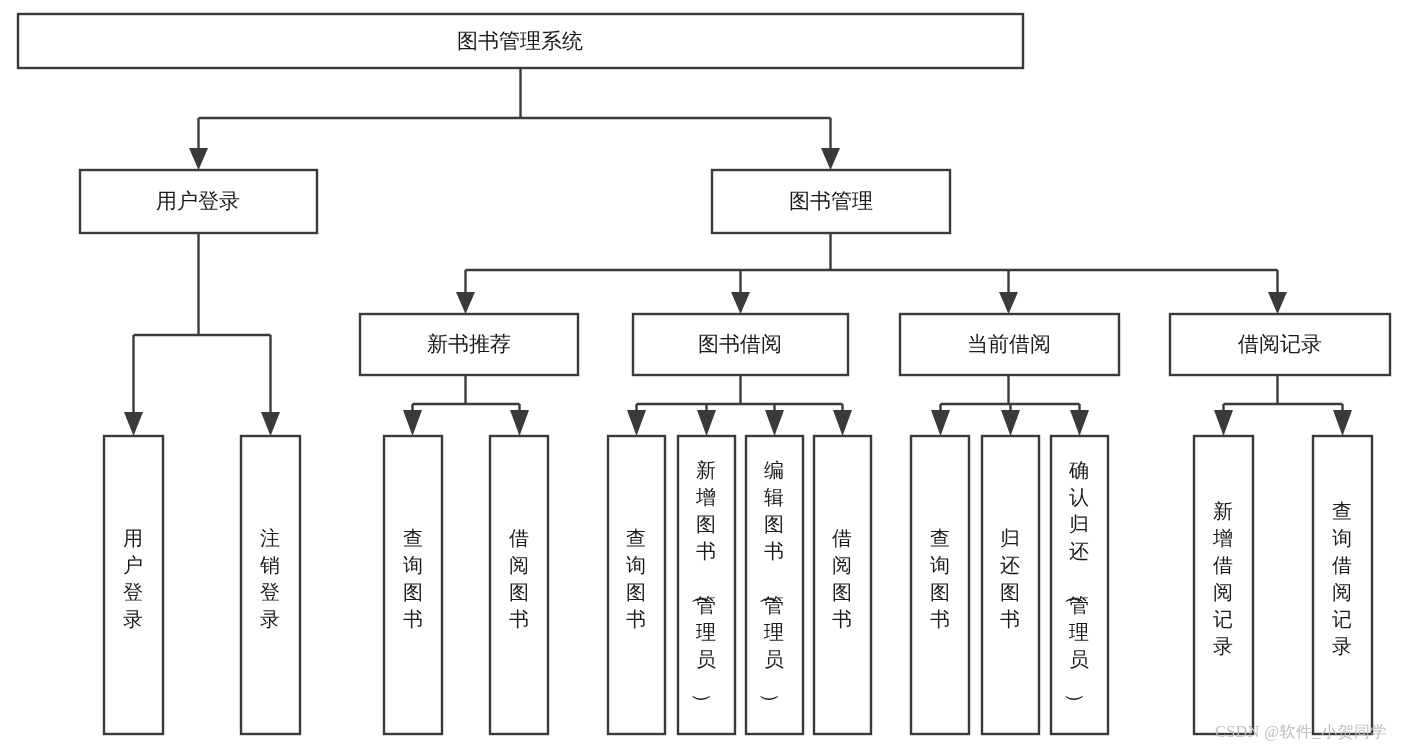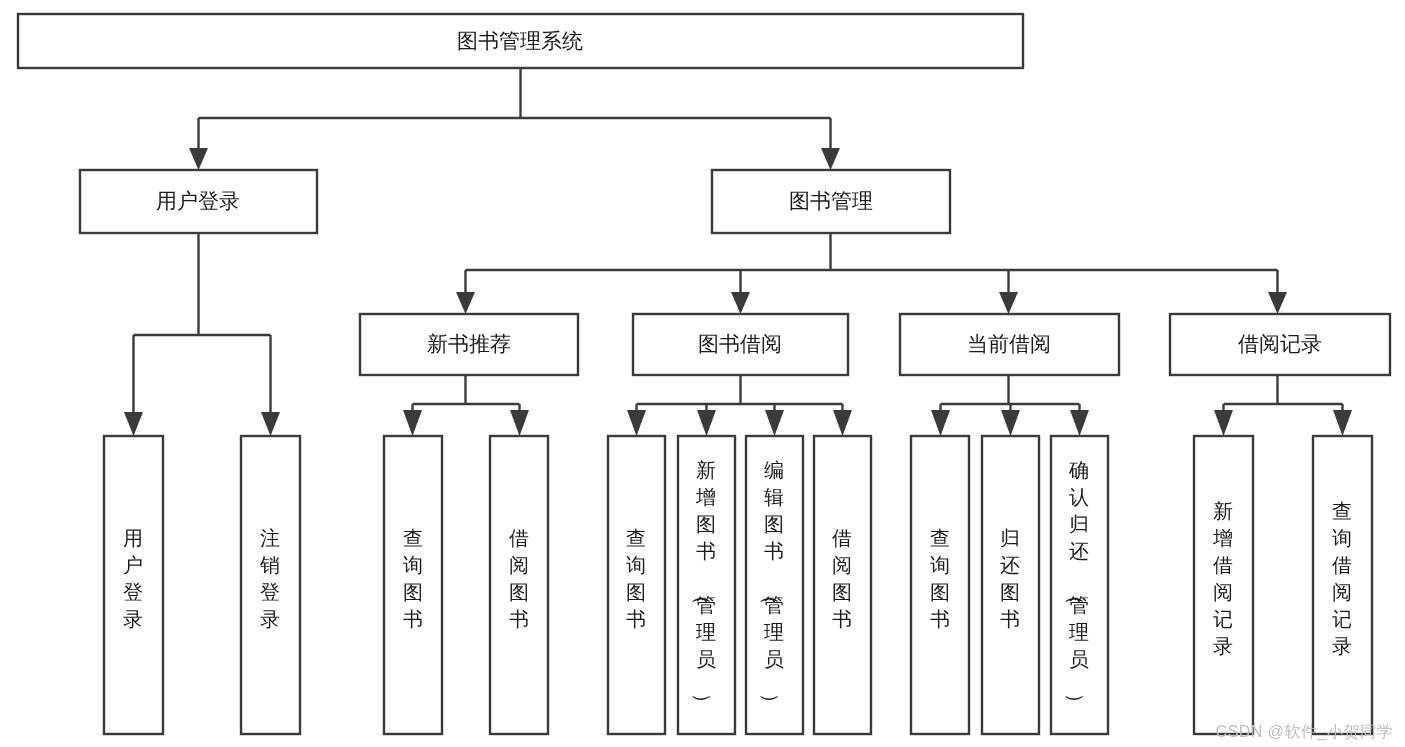--- a/index.html
+++ b/index.html
@@ -51,23 +51,23 @@
     dominant-baseline: middle;
   }
   .node-label-v {
     font-family: "Liberation Sans", sans-serif;
     font-size: 20px;
     fill: #1a1a1a;
     text-anchor: middle;
   }
   .watermark {
     position: absolute;
-    right: 12px;
+    right: 18px;
     bottom: 4px;
-    font-family: Liberation Sans, sans-serif;
+    font-family: Liberation Serif, serif;
     font-size: 16px;
     color: #bdbdbd;
     letter-spacing: 0.5px;
     white-space: nowrap;
     user-select: none;
     margin-left: 40px;
   }
 </style>
 </head>
 <body>

